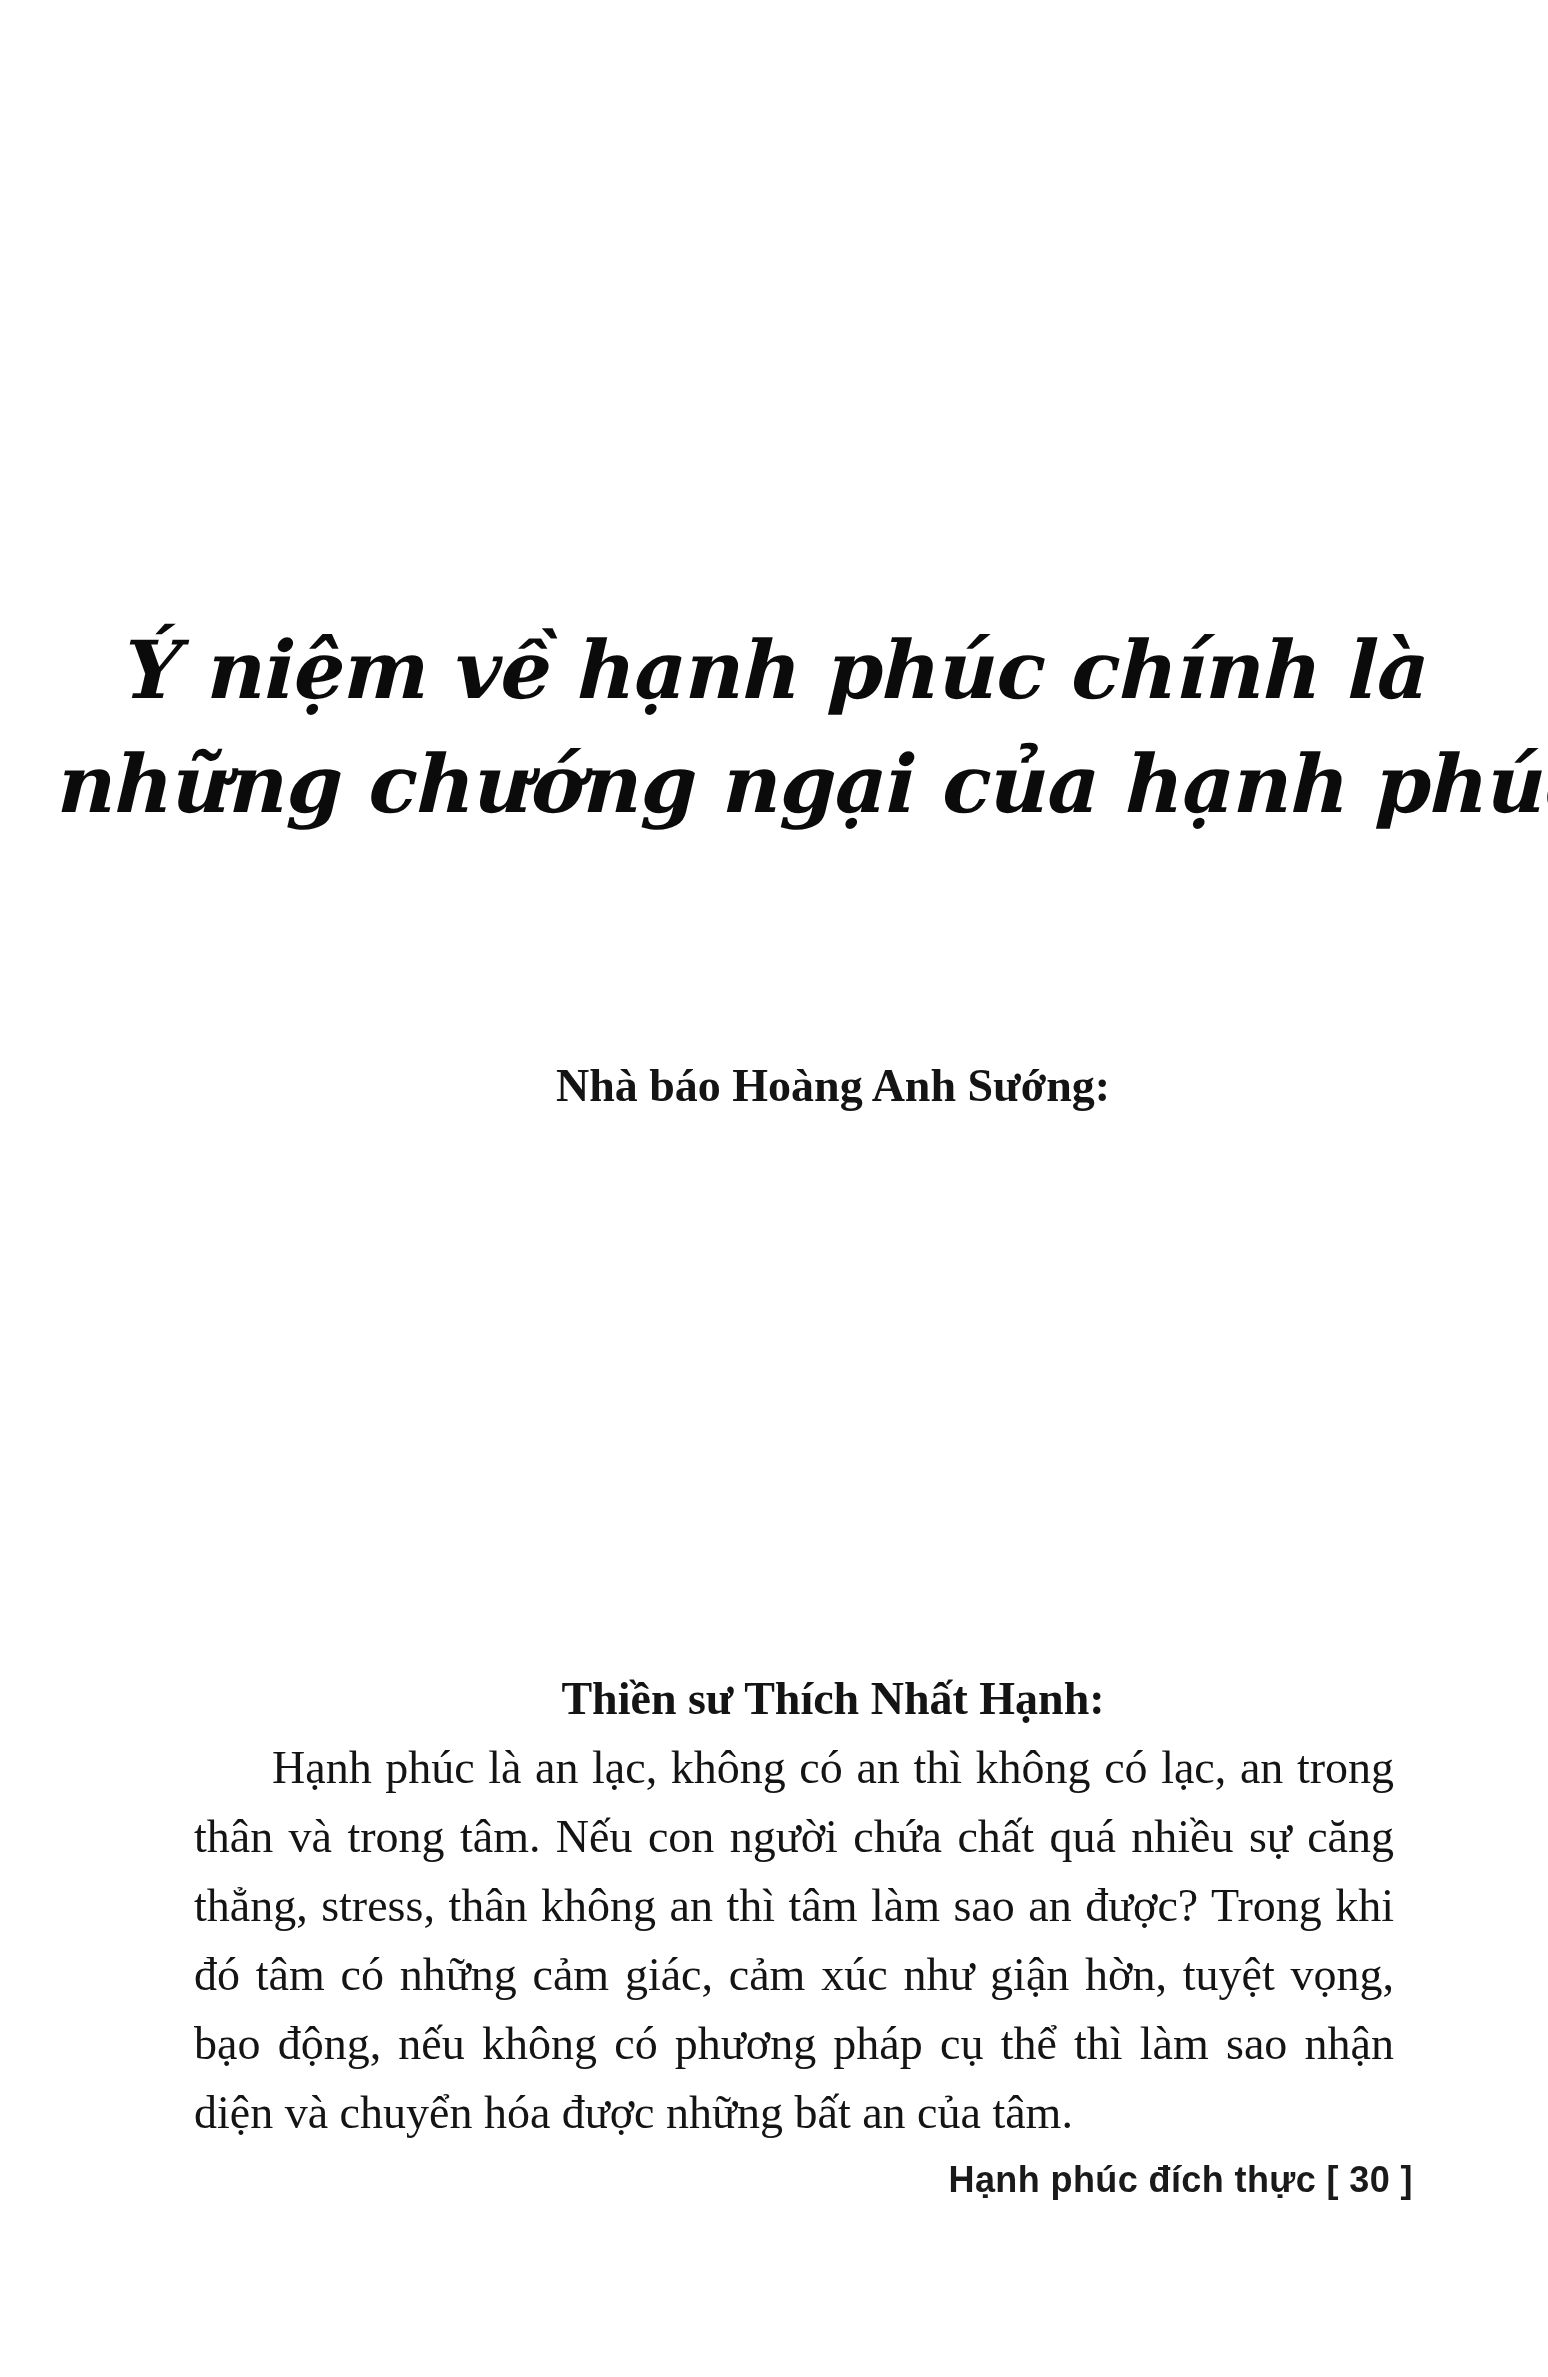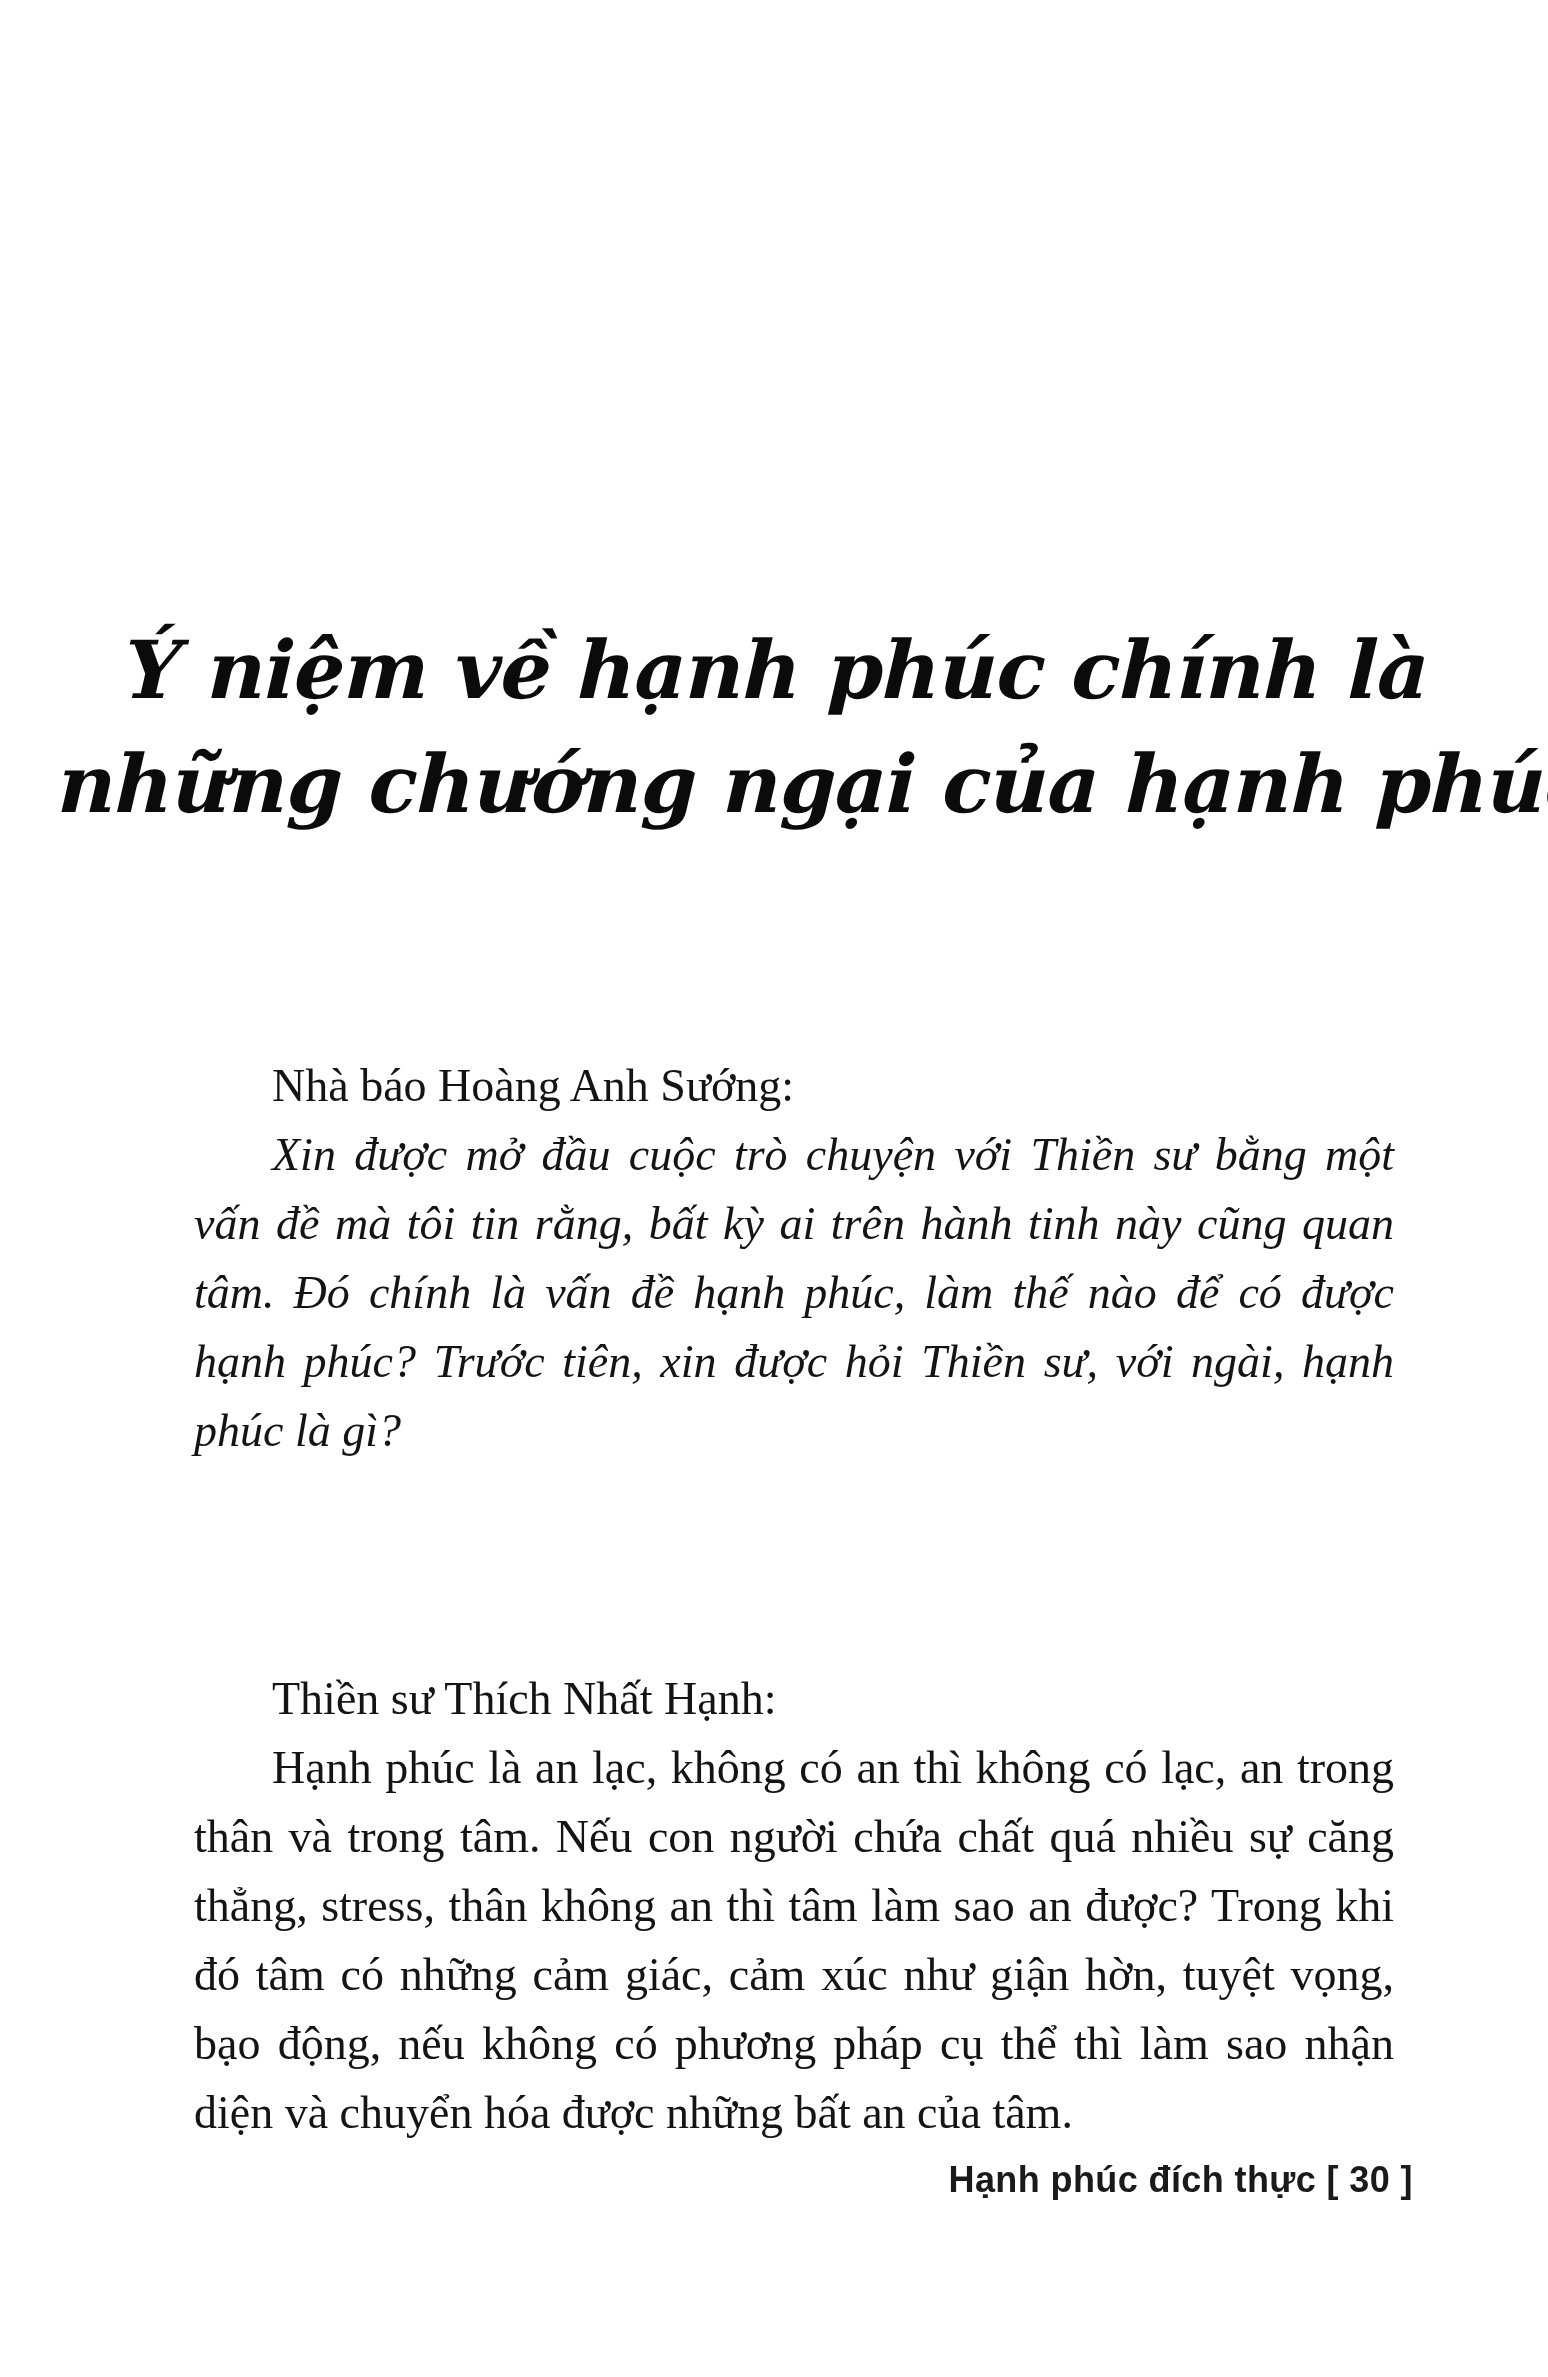--- a/index.html
+++ b/index.html
@@ -43,23 +43,24 @@
     right: 155px;
     font-size: 46px;
     line-height: 1.5;
     color: #141414;
   }
   .block-journalist { top: 1051px; }
   .block-monk { top: 1664px; }
   .speaker {
     margin: 0 0 0 0;
     padding-left: 78px;
-    font-weight: 400;
+    font-weight: 700;
     font-size: 46px;
     line-height: 1.5;
+    text-align: center;
   }
   .para {
     margin: 0;
     text-align: justify;
     text-indent: 78px;
     font-size: 46px;
     line-height: 1.5;
   }
   .para.italic {
     font-style: italic;
@@ -80,21 +81,20 @@
 
 <div class="page">
 
   <h1 class="chapter-title">
     <span class="title-line">Ý niệm về hạnh phúc chính là</span>
     <span class="title-line">những chướng ngại của hạnh phúc</span>
   </h1>
 
   <div class="text-block block-journalist">
     <p class="speaker">Nhà báo Hoàng Anh Sướng:</p>
-    <p class="para italic">Xin được mở đầu cuộc trò chuyện với Thiền sư bằng một vấn đề mà tôi tin rằng, bất kỳ ai trên hành tinh này cũng quan tâm. Đó chính là vấn đề hạnh phúc, làm thế nào để có được hạnh phúc? Trước tiên, xin được hỏi Thiền sư, với ngài, hạnh phúc là gì?</p>
   </div>
 
   <div class="text-block block-monk">
     <p class="speaker">Thiền sư Thích Nhất Hạnh:</p>
     <p class="para">Hạnh phúc là an lạc, không có an thì không có lạc, an trong thân và trong tâm. Nếu con người chứa chất quá nhiều sự căng thẳng, stress, thân không an thì tâm làm sao an được? Trong khi đó tâm có những cảm giác, cảm xúc như giận hờn, tuyệt vọng, bạo động, nếu không có phương pháp cụ thể thì làm sao nhận diện và chuyển hóa được những bất an của tâm.</p>
   </div>
 
   <div class="page-footer">
     <span>Hạnh phúc đích thực [ 30 ]</span>
   </div>

